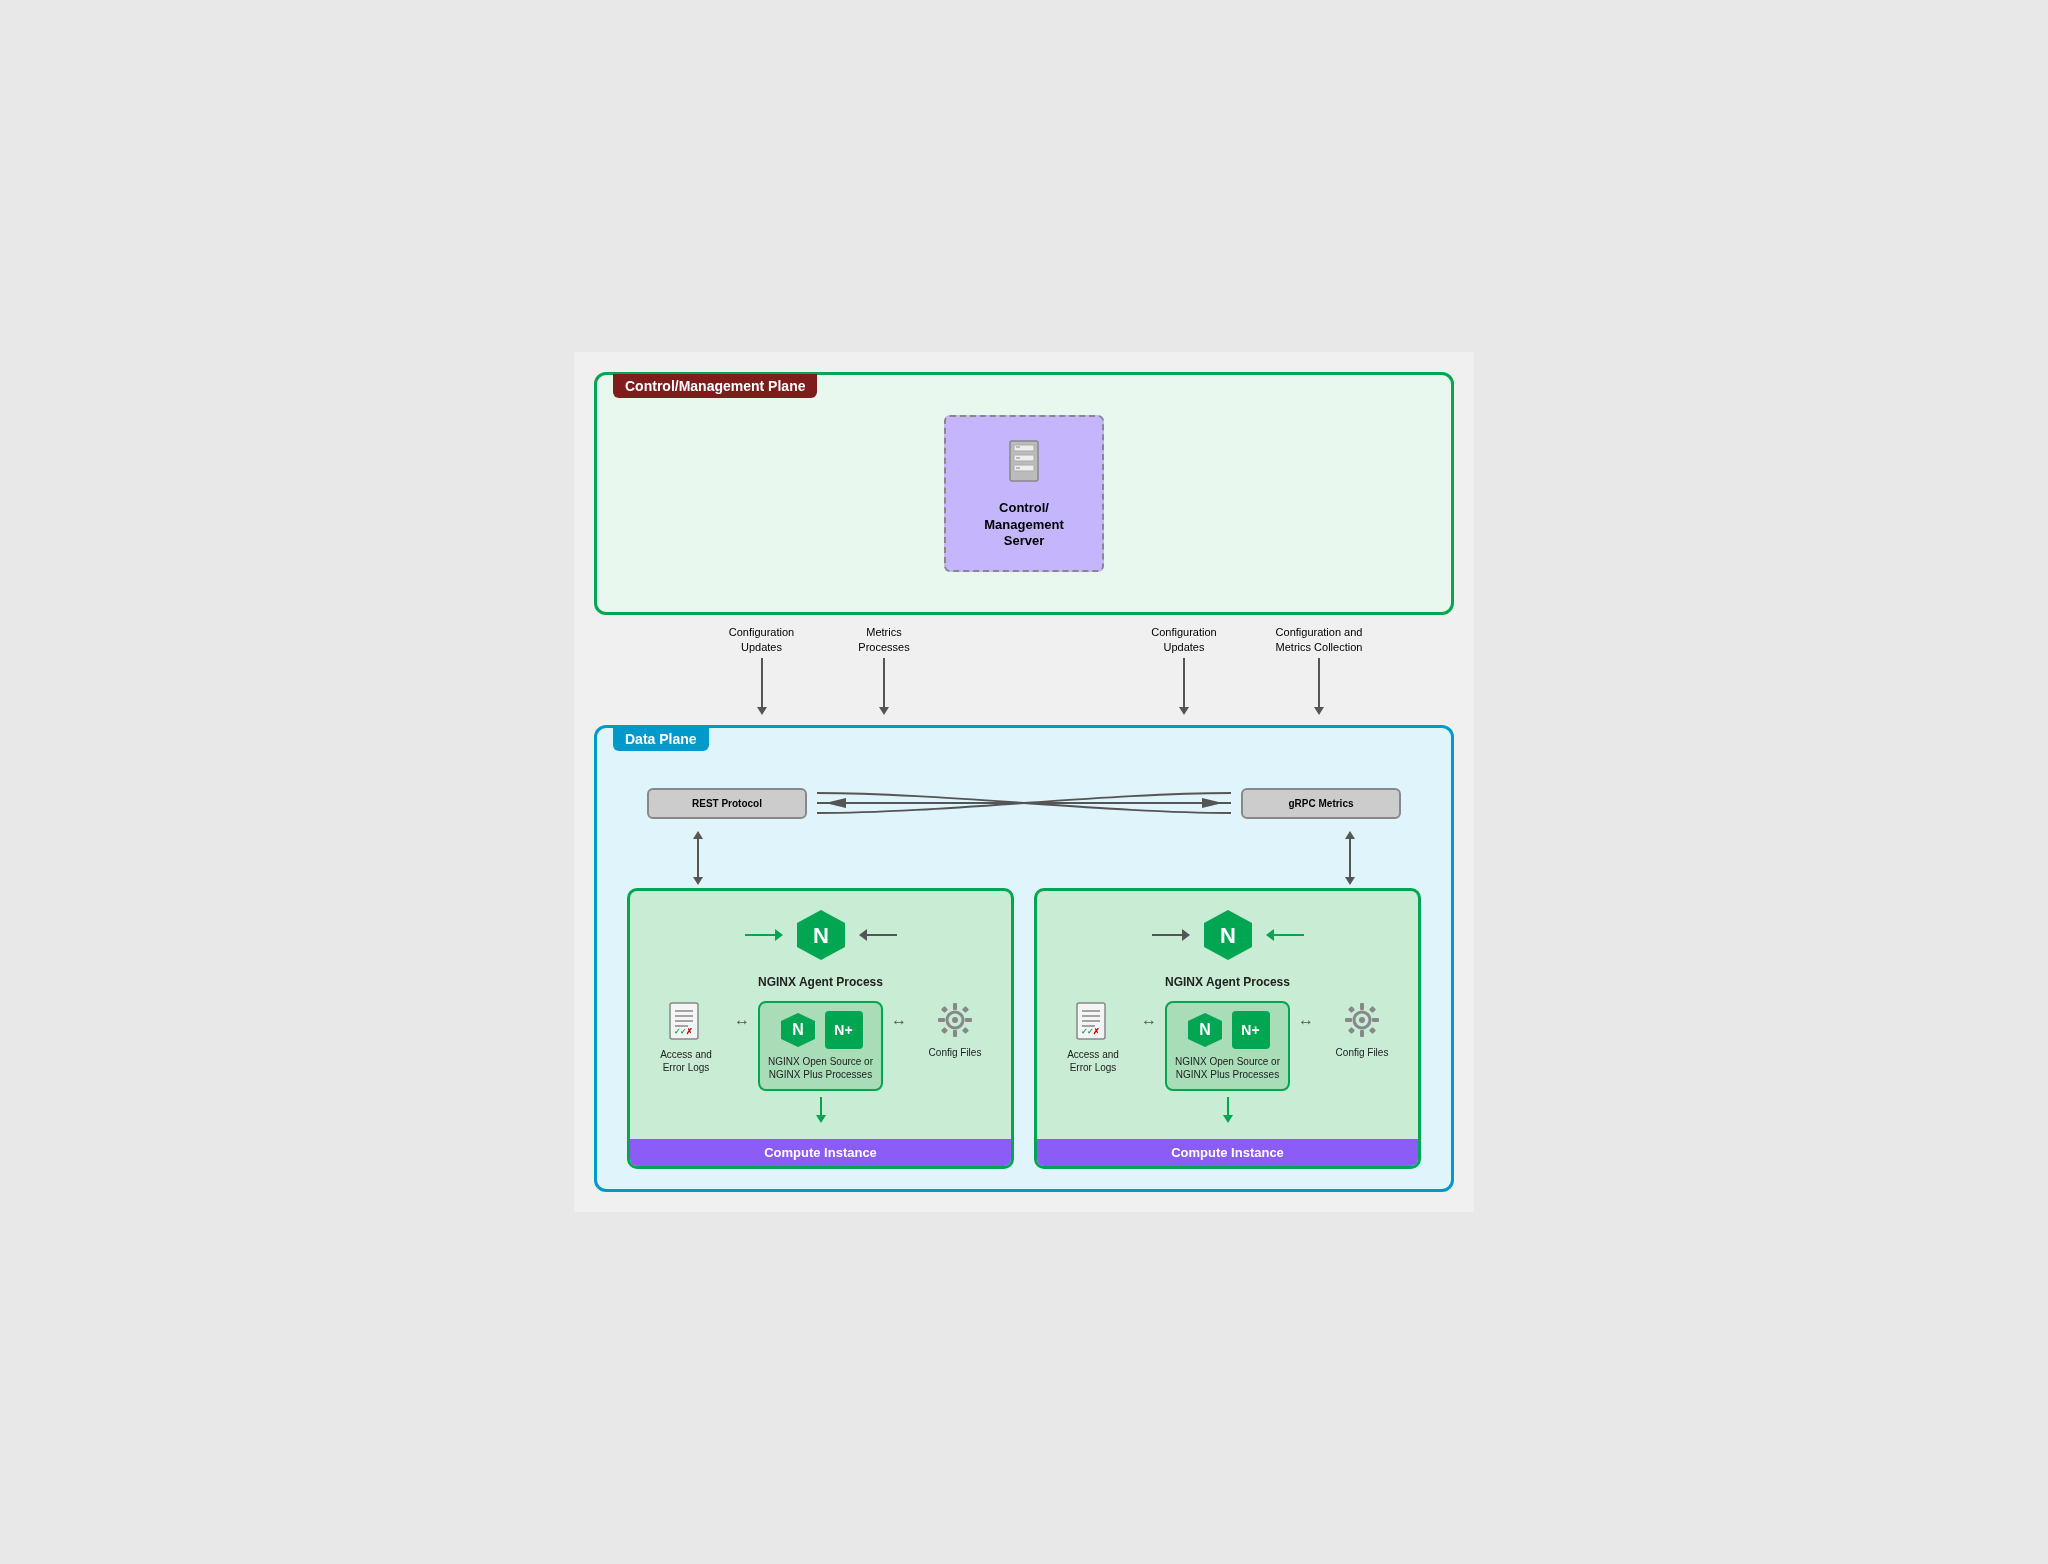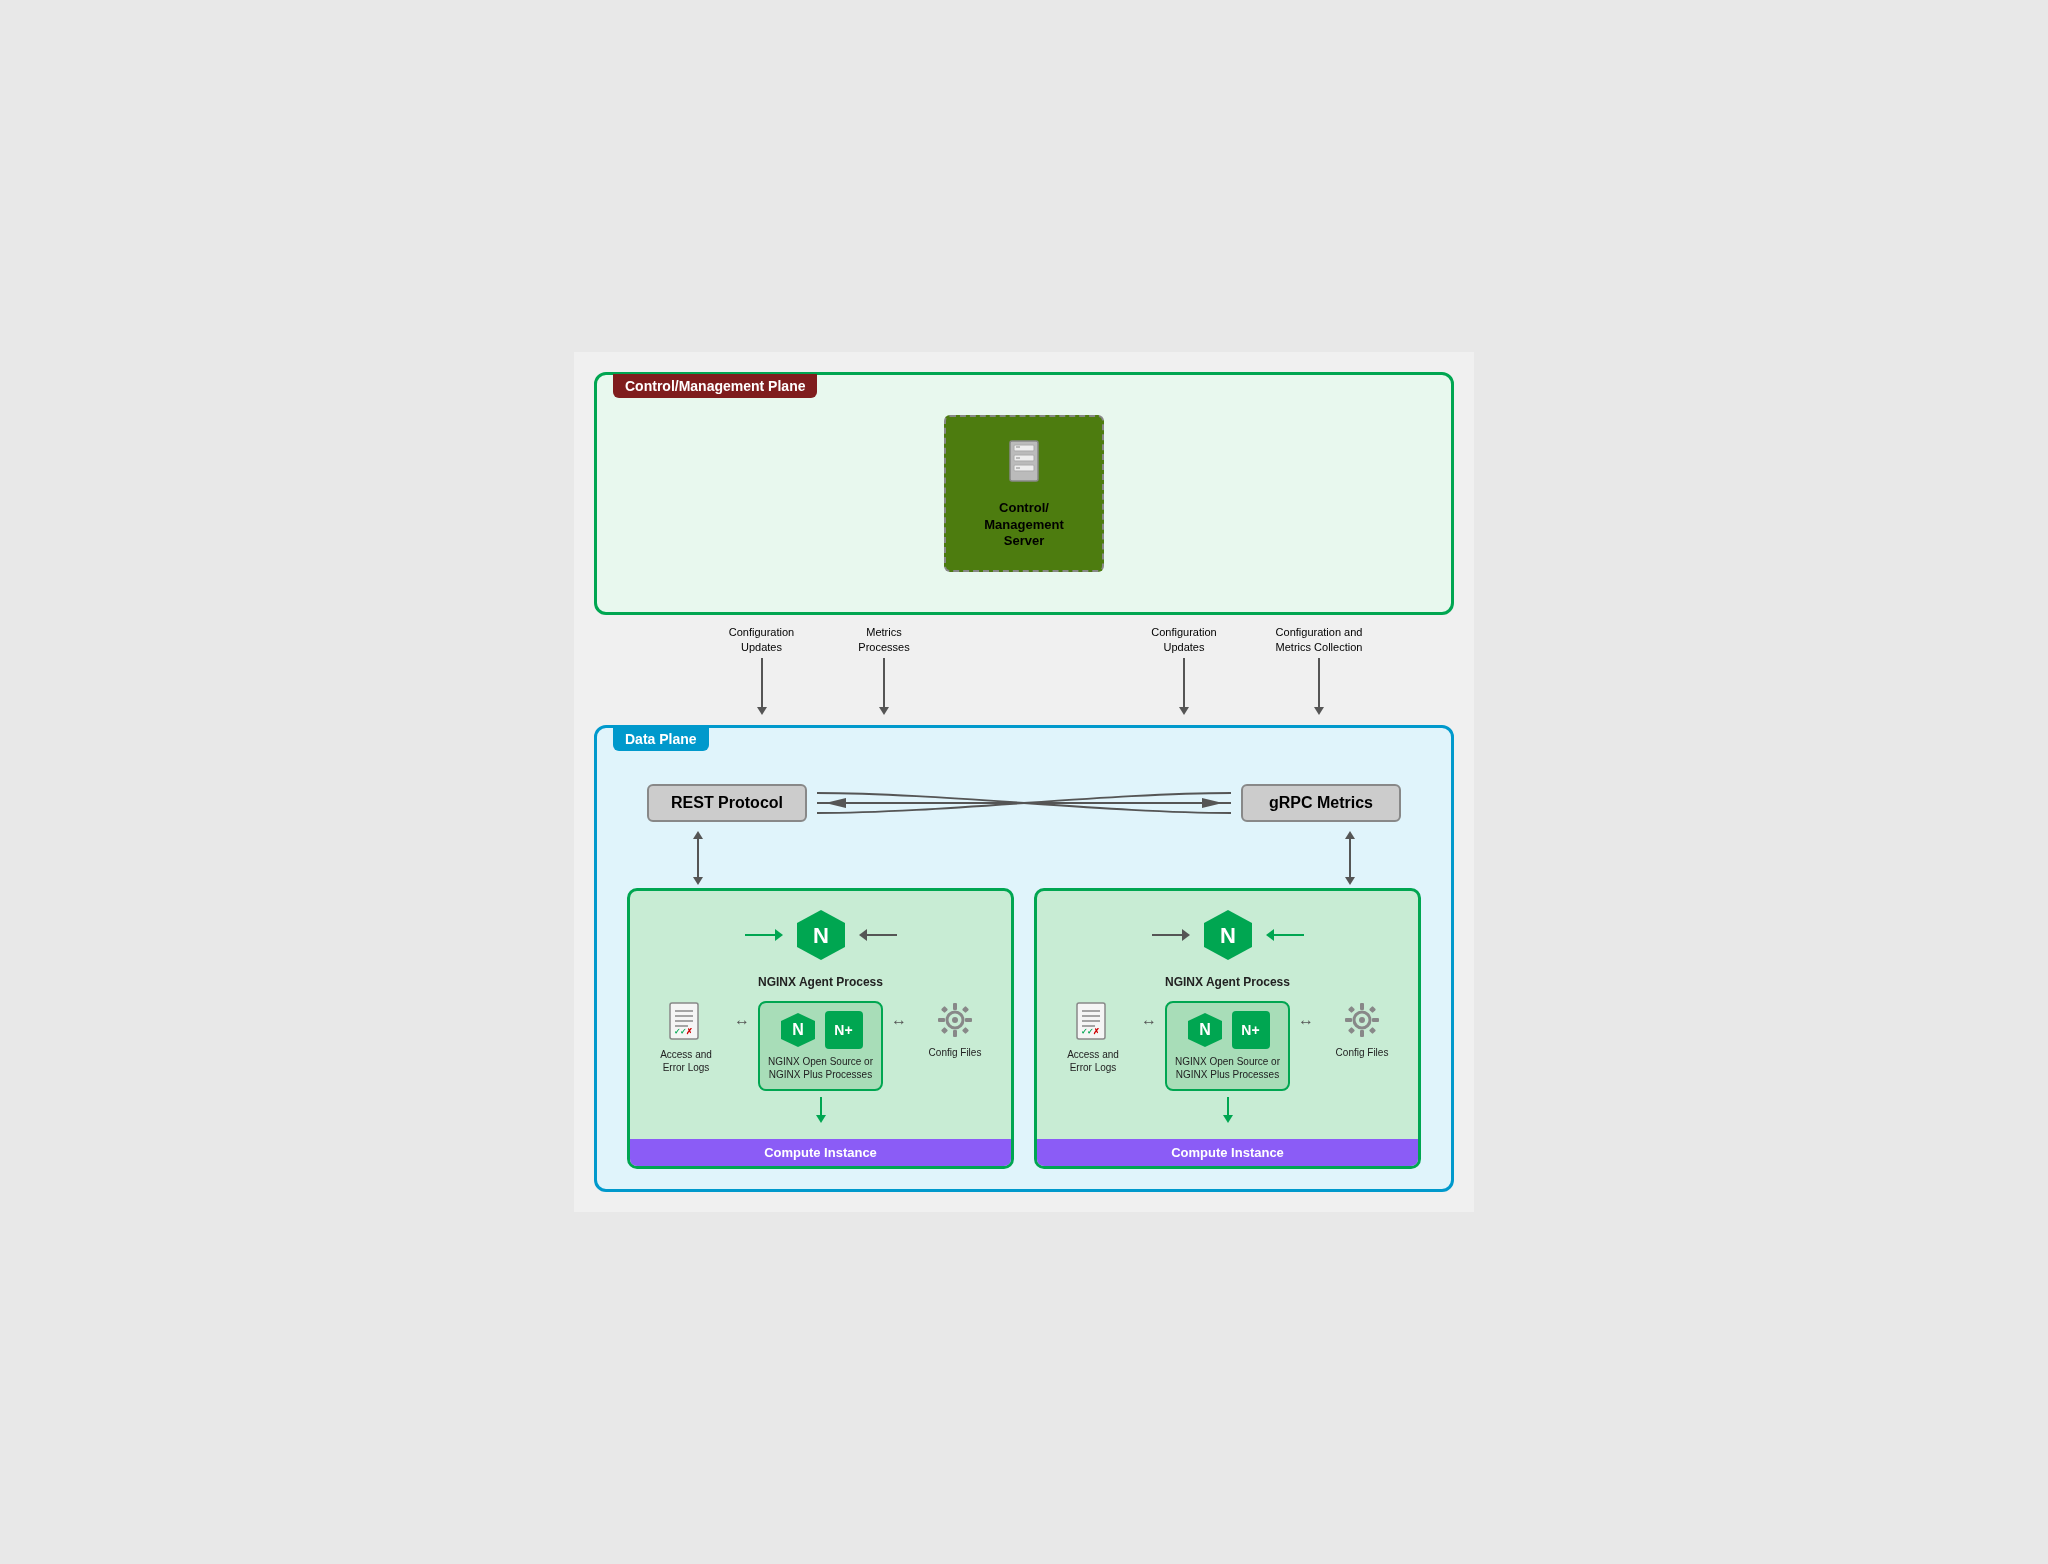--- a/index.html
+++ b/index.html
@@ -40,21 +40,21 @@
       border-radius: 0 0 6px 6px;
     }
     .server-box-wrapper {
       display: flex;
       justify-content: center;
       padding: 20px 0 10px;
     }
     .server-box {
       border: 2px dashed #888;
       border-radius: 6px;
-      background: #4d7c0f;
+      background: #c4b5fd;
       padding: 20px 30px;
       text-align: center;
       width: 160px;
     }
     .server-icon {
       font-size: 40px;
       margin-bottom: 6px;
     }
     .server-label {
       font-size: 13px;
@@ -88,21 +88,21 @@
       justify-content: space-between;
       align-items: center;
       padding: 30px 30px 10px;
       position: relative;
     }
     .protocol-box {
       border: 2px solid #888;
       border-radius: 6px;
       background: #ccc;
       padding: 8px 20px;
-      font-size: 16px;
+      font-size: 10px;
       font-weight: bold;
       text-align: center;
       width: 160px;
     }
 
     
     .compute-row {
       display: flex;
       justify-content: space-between;
       gap: 20px;

